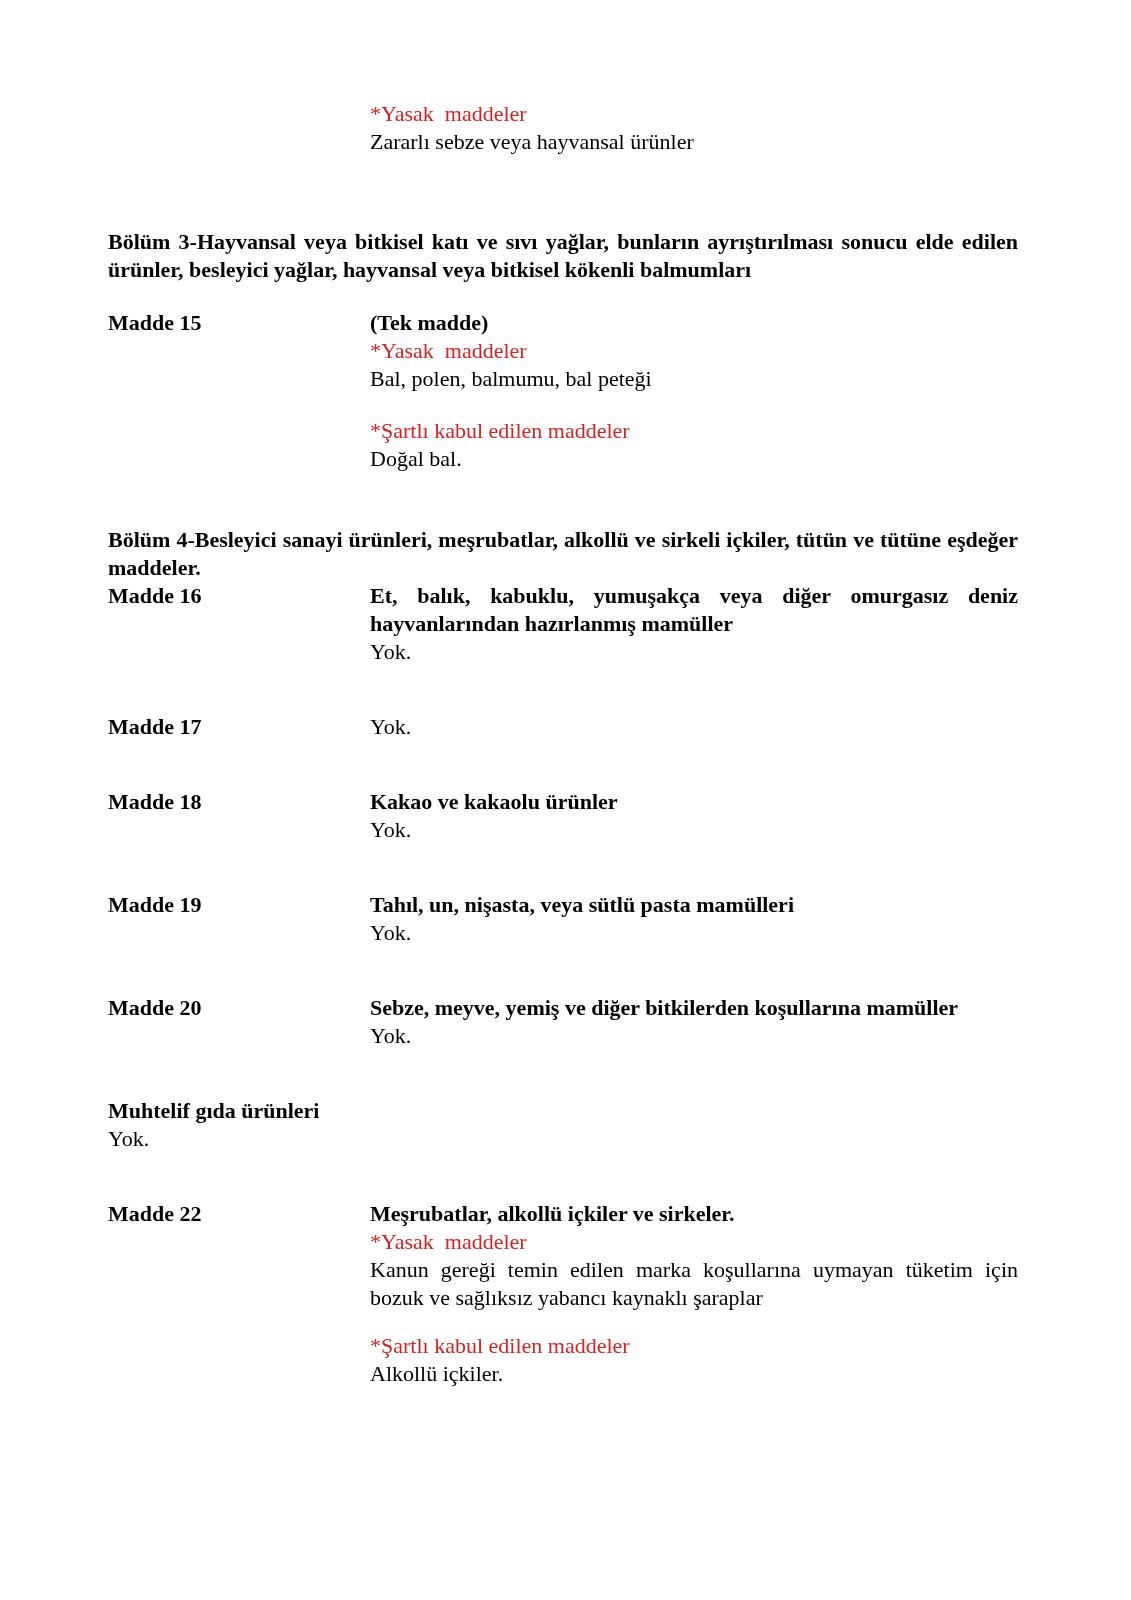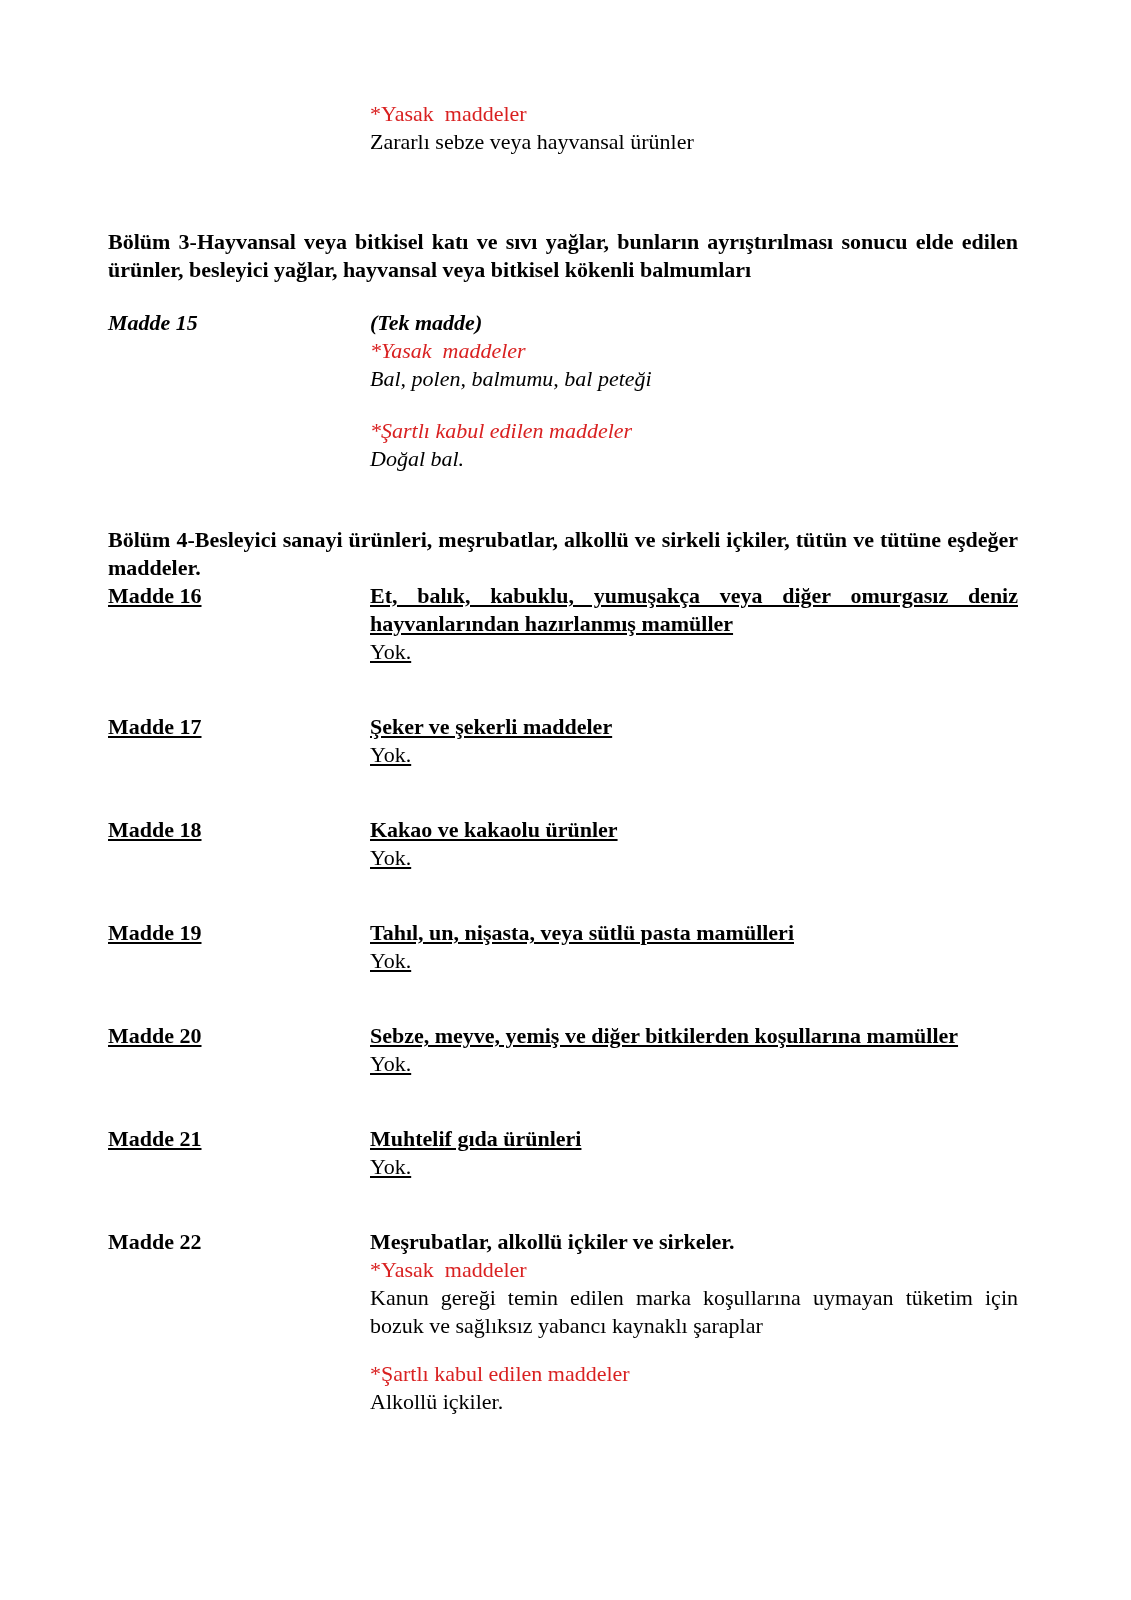--- a/index.html
+++ b/index.html
@@ -35,24 +35,24 @@
     white-space: pre-wrap;
   }
   .justify { text-align: justify; }
   .section-heading {
     font-weight: bold;
     text-align: justify;
   }
   
   .intro { margin-bottom: 72px; }
   .section3-heading { margin-bottom: 25px; font-family: Liberation Serif, serif; }
-  .article15 { margin-bottom: 53px; font-style: italic; }
+  .article15 { margin-bottom: 53px; }
   .gap-conditional { margin-top: 24px; }
   .section4-heading { }
-  .article { margin-bottom: 47px; text-decoration: underline; }
+  .article { margin-bottom: 47px; }
   .article22 .gap-conditional { margin-top: 20px; }
 </style>
 </head>
 <body>
 
 <div class="page">
 
   <div class="row intro">
     <div class="label-col"></div>
     <div class="content-col">
@@ -80,21 +80,20 @@
     <div class="label-col">Madde 16</div>
     <div class="content-col">
       <div class="bold justify">Et, balık, kabuklu, yumuşakça veya diğer omurgasız deniz hayvanlarından hazırlanmış mamüller</div>
       <div>Yok.</div>
     </div>
   </div>
 
   <div class="row article">
     <div class="label-col">Madde 17</div>
     <div class="content-col">
-      <div class="bold">Şeker ve şekerli maddeler</div>
       <div>Yok.</div>
     </div>
   </div>
 
   <div class="row article">
     <div class="label-col">Madde 18</div>
     <div class="content-col">
       <div class="bold">Kakao ve kakaolu ürünler</div>
       <div>Yok.</div>
     </div>
@@ -110,21 +109,20 @@
 
   <div class="row article">
     <div class="label-col">Madde 20</div>
     <div class="content-col">
       <div class="bold">Sebze, meyve, yemiş ve diğer bitkilerden koşullarına mamüller</div>
       <div>Yok.</div>
     </div>
   </div>
 
   <div class="row article">
-    <div class="label-col">Madde 21</div>
     <div class="content-col">
       <div class="bold">Muhtelif gıda ürünleri</div>
       <div>Yok.</div>
     </div>
   </div>
 
   <div class="row article22">
     <div class="label-col">Madde 22</div>
     <div class="content-col">
       <div class="bold">Meşrubatlar, alkollü içkiler ve sirkeler.</div>

